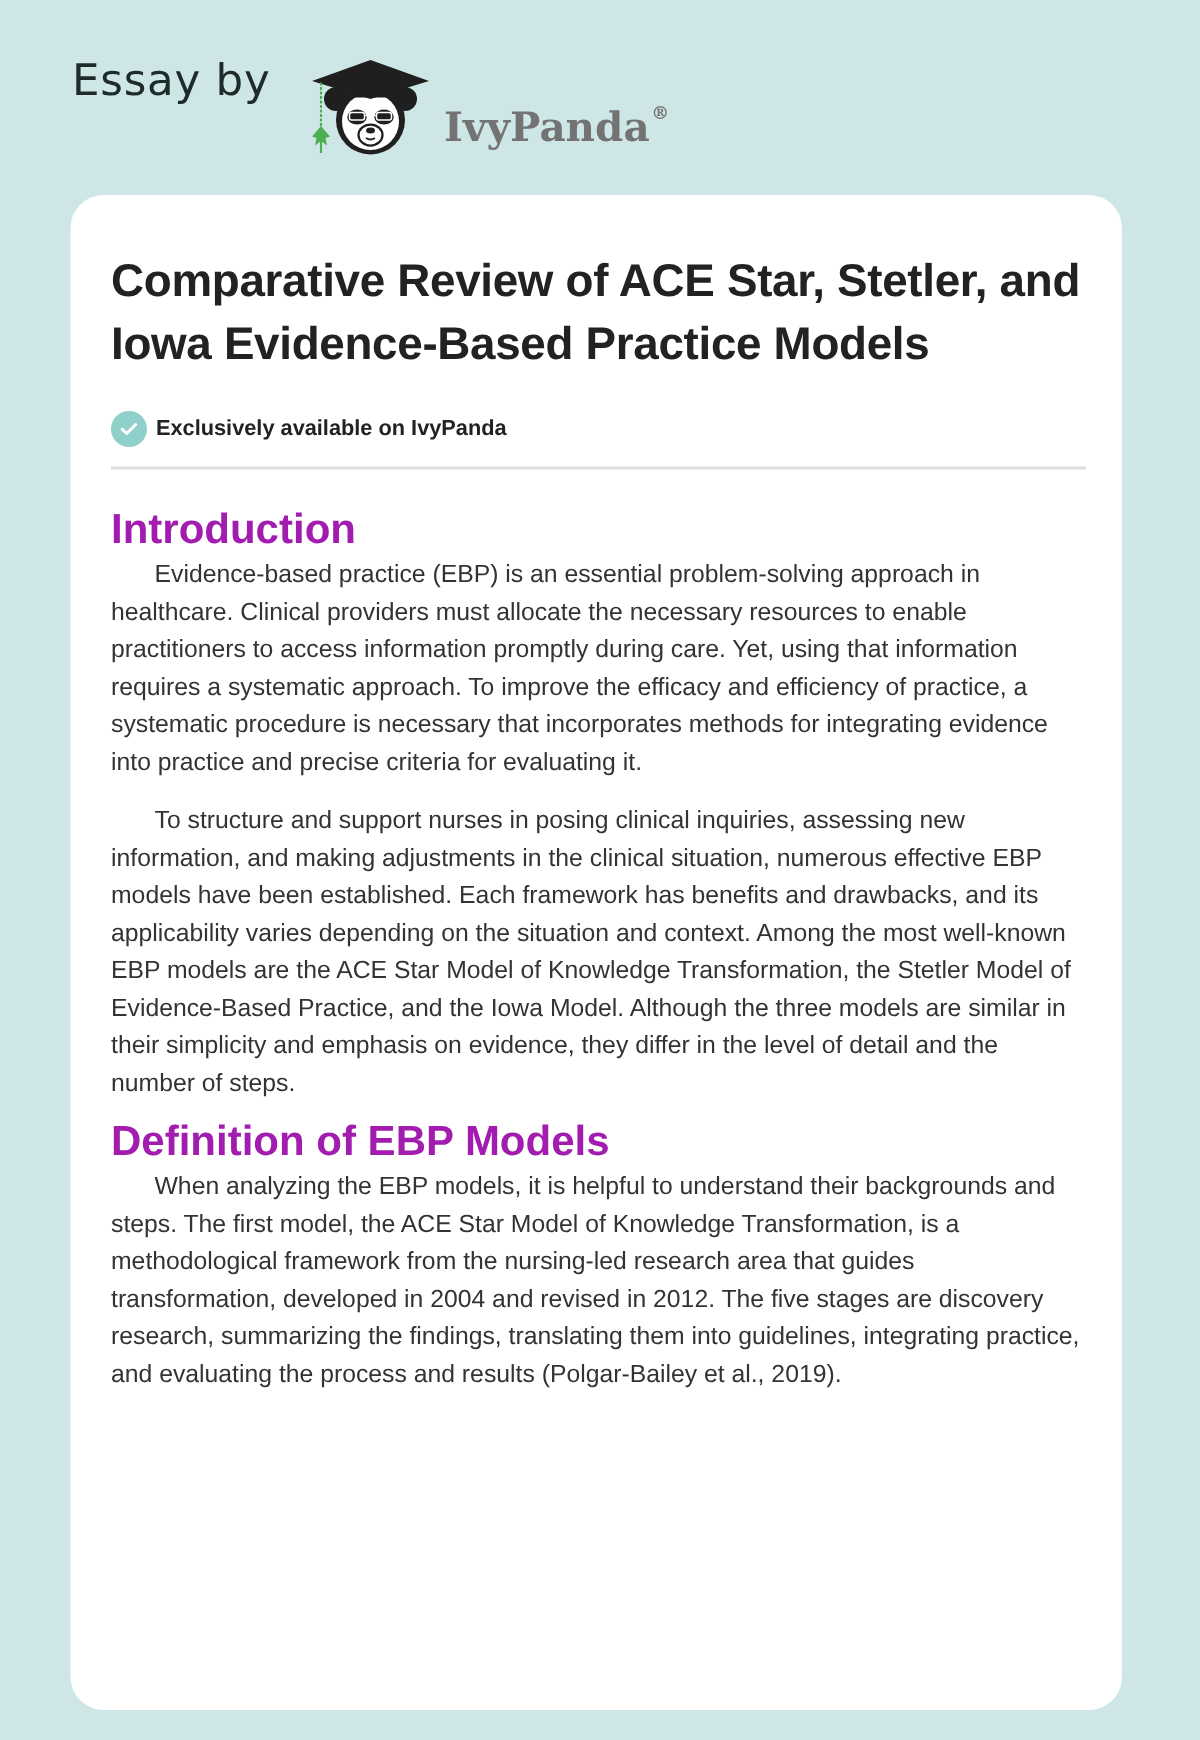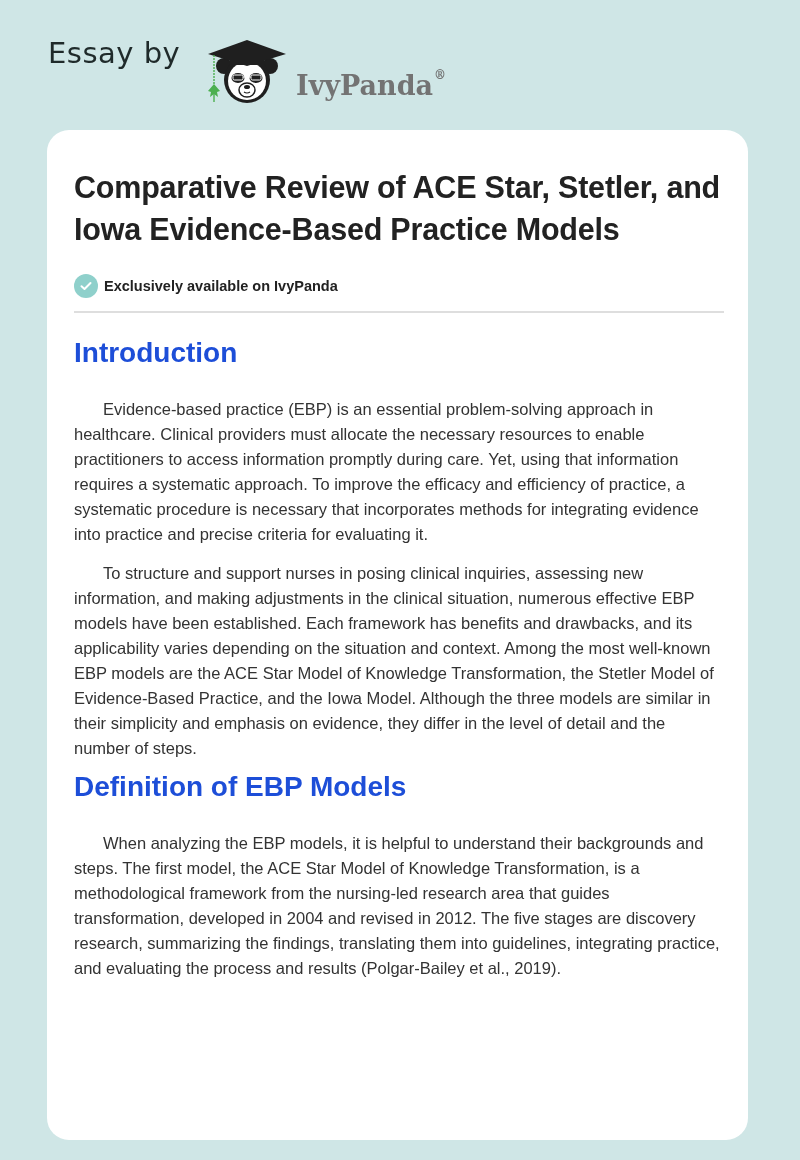--- a/index.html
+++ b/index.html
@@ -104,38 +104,37 @@
     .divider {
       margin-top: 12px;
       width: 650px;
       height: 2px;
       background: #dedede;
     }
     .h2 {
       margin: 0;
       font-size: 28px;
       font-weight: bold;
-      color: #1d4ed8;
+      color: #a21caf;
       line-height: 36px;
     }
     .h2.intro {
       margin-top: 22px;
     }
     .h2.def {
       margin-top: 8px;
     }
     .para {
       margin: 0;
       font-size: 16.5px;
       line-height: 25px;
       color: #333;
       text-indent: 29px;
     }
     .para.first {
-      margin-top: 26px;
     }
     .para + .para {
       margin-top: 14px;
     }
   </style>
 </head>
 <body>
 
 <div class="header">
   <div class="essay-by">Essay by</div>

